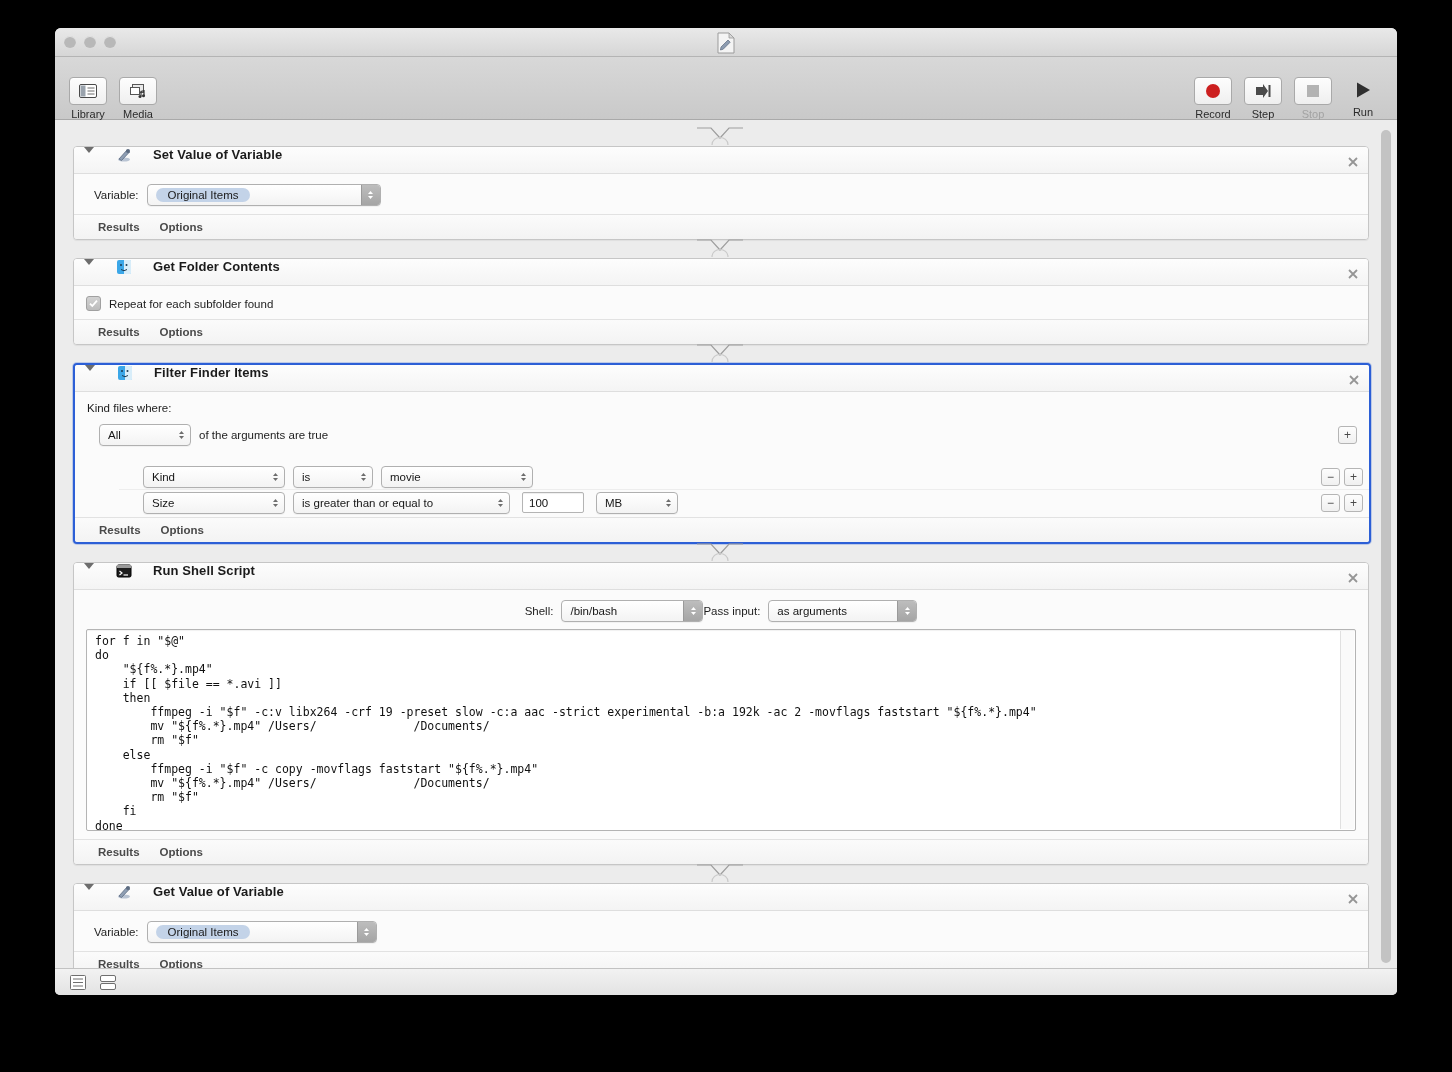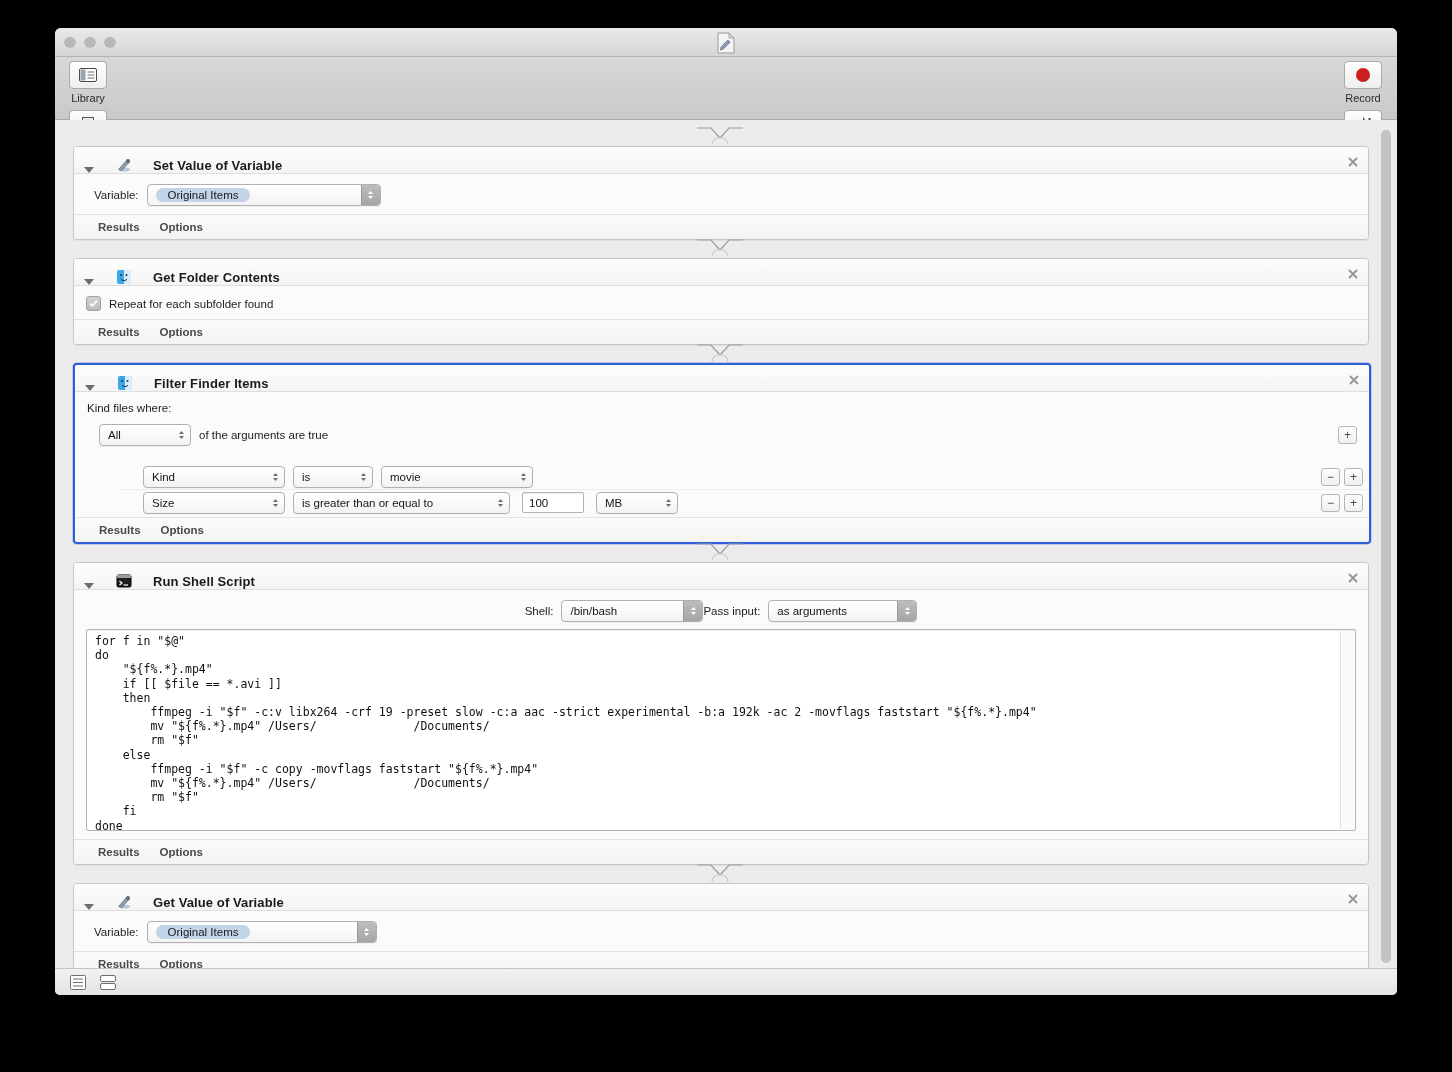--- a/index.html
+++ b/index.html
@@ -29,21 +29,21 @@
   .proxy{
     position:absolute;left:50%;top:4px;transform:translateX(-50%);
     width:20px;height:22px;
   }
   
   .toolbar{
     height:62px;flex:0 0 62px;position:relative;
     background:linear-gradient(to bottom,#d8d8d8 0%,#c9c9c9 100%);
     border-bottom:1px solid #a9a9a9;
   }
-  .tbgroup{position:absolute;top:4px;display:flex;gap:6px;flex-direction:column;}
+  .tbgroup{position:absolute;top:20px;display:flex;gap:6px;}
   .tbgroup.left{left:11px;}
   .tbgroup.right{right:12px;}
   .tbitem{
     width:44px;display:flex;flex-direction:column;align-items:center;
     cursor:default;
   }
   .tbbtn{
     width:36px;height:26px;border-radius:4px;
     background:linear-gradient(to bottom,#fdfdfd,#efefef);
     border:1px solid #a9a9a9;
@@ -68,21 +68,21 @@
     background:#fbfbfb;
     border:1px solid #c6c6c6;
     border-radius:4px;
     box-shadow:0 1px 1px rgba(0,0,0,.06);
   }
   .action.selected{
     border:2px solid #2c5fd6;
     box-shadow:0 0 0 1px rgba(44,95,214,.25);
   }
   .act-head{
-    height:26px;display:flex;align-items:flex-end;gap:21px;padding:0 8px 0 10px;
+    height:26px;display:flex;align-items:flex-start;gap:21px;padding:0 8px 0 10px;
     background:linear-gradient(to bottom,#fdfdfd,#f4f4f4);
     border-bottom:1px solid #dedede;
     border-radius:3px 3px 0 0;
     position:relative;
   }
   .disclose{
     width:0;height:0;border-left:5px solid transparent;border-right:5px solid transparent;
     border-top:6px solid #6d6d6d;margin-right:1px;
   }
   .act-icon{width:16px;height:16px;display:block;}

